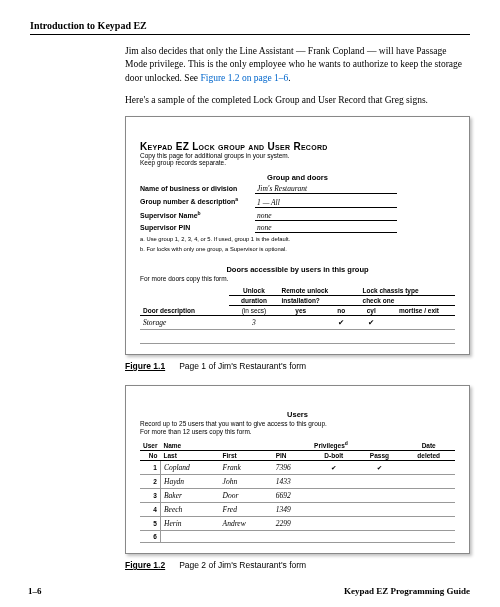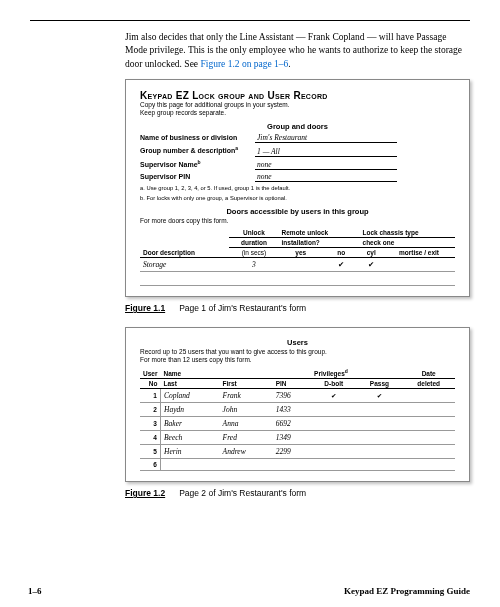--- a/index.html
+++ b/index.html
@@ -29,21 +29,21 @@
     margin-left: 95px;
     font-size: 9.5px;
     line-height: 1.4;
     margin-bottom: 6px;
   }
   .link { color: #0066cc; }
   .form-box {
     margin-left: 95px;
     border: 1px solid #888;
     box-shadow: 2px 2px 3px rgba(0,0,0,0.25);
-    padding: 10px 14px 10px 14px;
+    padding: 24px 14px 10px 14px;
     font-family: Arial, sans-serif;
     font-size: 7px;
     background: #fff;
     margin-top: 8px;
   }
   .form-title {
     font-variant: small-caps;
     font-weight: bold;
     font-size: 10px;
     letter-spacing: 0.3px;
@@ -166,25 +166,27 @@
     justify-content: space-between;
     font-size: 9px;
     font-weight: bold;
   }
   .sup { vertical-align: super; font-size: 5px; }
 </style>
 </head>
 <body>
 
 <div class="page">
+  <div class="header-title">Introduction to Keypad EZ</div>
   <div class="header-rule"></div>
 
   <p class="body-text">
     <span>Jim also decides that only the Line Assistant — Frank Copland — will have Passage Mode privilege. This is the only employee who he wants to authorize to keep the storage door unlocked. See </span><span class="link">Figure 1.2 on page 1–6</span><span>.</span>
   </p>
+  <p class="body-text">Here's a sample of the completed Lock Group and User Record that Greg signs.</p>
 
   <div class="form-box">
     <div class="form-title">Keypad EZ Lock group and User Record</div>
     <div class="form-sub">Copy this page for additional groups in your system.</div>
     <div class="form-sub">Keep group records separate.</div>
 
     <div class="section-h">Group and doors</div>
 
     <div class="field-row">
       <div class="field-label">Name of business or division</div>
@@ -199,21 +201,21 @@
       <div class="field-val">none</div>
     </div>
     <div class="field-row">
       <div class="field-label">Supervisor PIN</div>
       <div class="field-val">none</div>
     </div>
 
     <div class="notes">a.  Use group 1, 2, 3, 4, or 5. If used, group 1 is the default.</div>
     <div class="notes">b.  For locks with only one group, a Supervisor is optional.</div>
 
-    <div class="section-h" style="margin-top:5px">Doors accessible by users in this group</div>
+    <div class="section-h" style="margin-top:12px">Doors accessible by users in this group</div>
     <div class="sub2">For more doors copy this form.</div>
 
     <table class="doors">
       <tbody>
           <tr>
         <th rowspan="3" style="vertical-align:bottom">Door description</th>
         <th style="text-align:center">Unlock</th>
         <th colspan="2" class="grouphdr">Remote unlock</th>
         <th colspan="2" class="grouphdr">Lock chassis type</th>
       </tr>
@@ -293,21 +295,21 @@
             <td class="val">Haydn</td>
             <td class="val">John</td>
             <td class="val">1433</td>
             <td class="check"></td>
             <td class="check"></td>
             <td class="check"></td>
           </tr>
           <tr>
             <td class="no">3</td>
             <td class="val">Baker</td>
-            <td class="val">Anna</td>
+            <td class="val">Door</td>
             <td class="val">6692</td>
             <td class="check"></td>
             <td class="check"></td>
             <td class="check"></td>
           </tr>
           <tr>
             <td class="no">4</td>
             <td class="val">Beech</td>
             <td class="val">Fred</td>
             <td class="val">1349</td>

